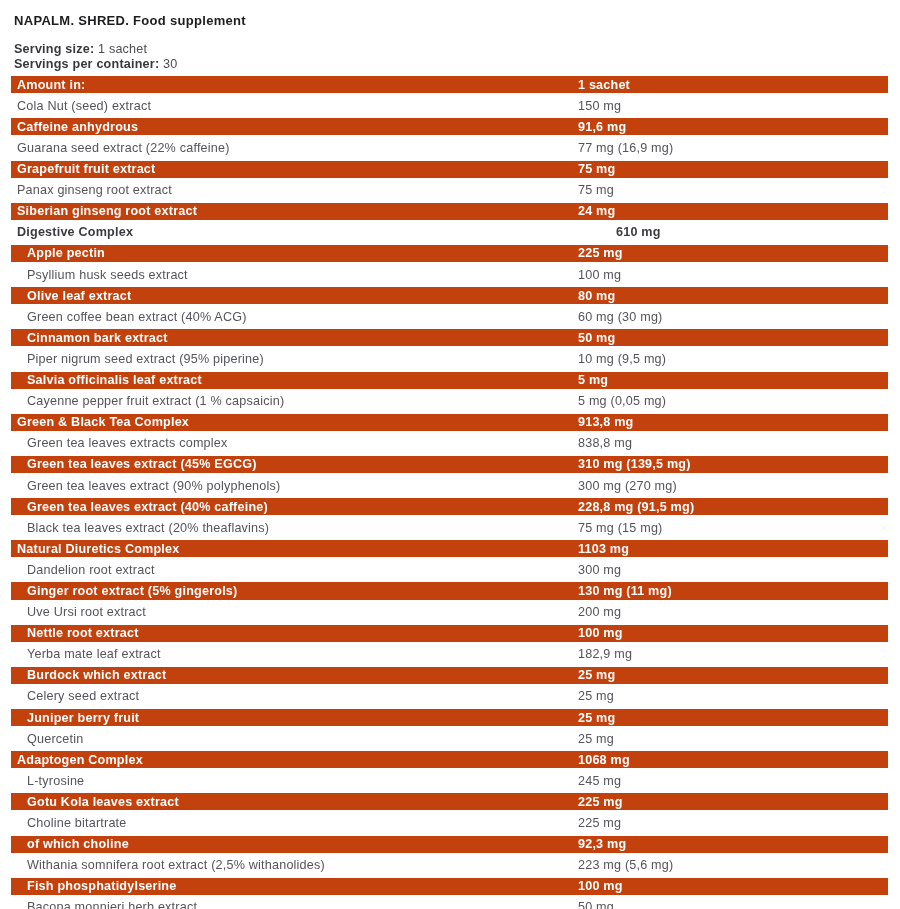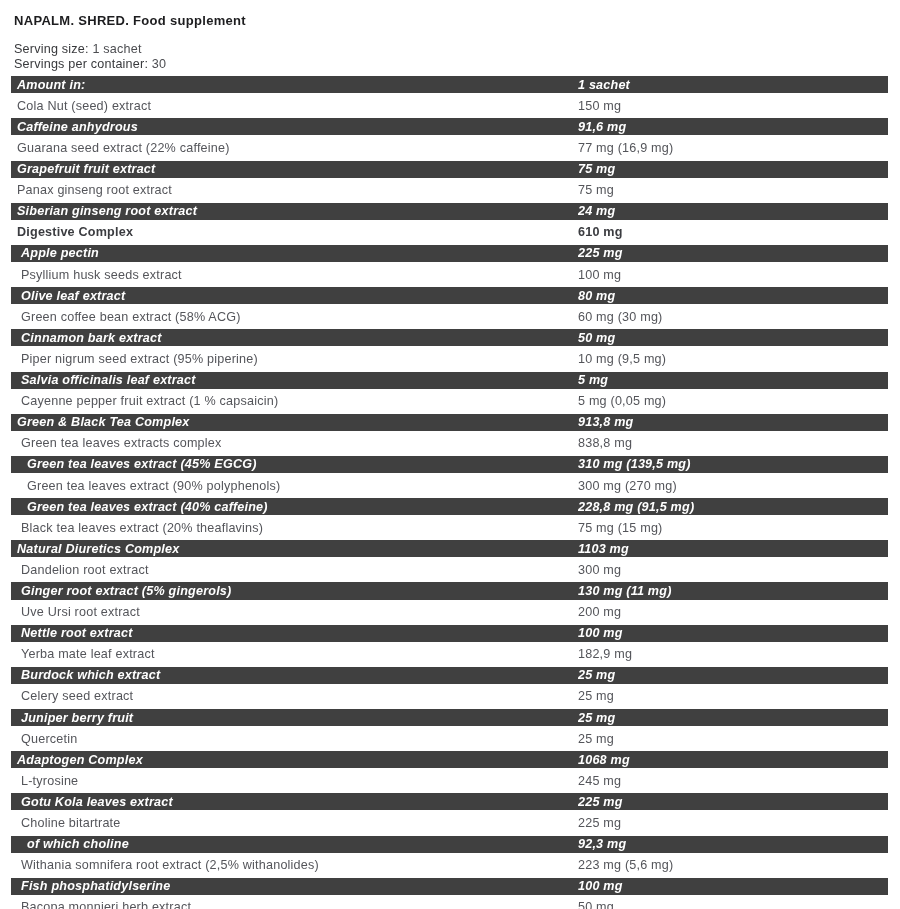--- a/index.html
+++ b/index.html
@@ -11,38 +11,38 @@
   .page-title {
     margin:13px 0 14px 14px;
     font-size:13px; font-weight:700; letter-spacing:.3px;
     color:#1d1d1f; line-height:15px;
   }
   .serving-info {
     margin:9px 0 0 14px;
     font-size:12.6px; line-height:14.6px; letter-spacing:.2px;
     color:#4c4d51;
   }
-  .serving-info .lbl { font-weight:400; color:#38393c; }
+  .serving-info .lbl { font-weight:700; color:#38393c; }
   .supplement-table { margin-top:3px; }
   .row {
     height:21.1px; margin:0 12px 0 11px;
     display:flex; align-items:center;
     font-size:12.6px; letter-spacing:.2px;
     box-sizing:border-box; white-space:nowrap;
   }
   .row.gray {
-    background:#404040;
+    background:#c2410c;
     border-top:2px solid #ffffff; border-bottom:2px solid #ffffff;
-    color:#ffffff; font-weight:700;font-style:italic;
+    color:#ffffff; font-weight:700;
   }
   .row.white { color:#54555a; font-weight:400; }
   .row.bold  { font-weight:700; }
-  .row.white.bold { color:#3b3c40; }
+  .row.white.bold { color:#3b3c40;gap:38px; }
   .c1 { flex:0 0 567px; box-sizing:border-box; padding-left:6px; overflow:hidden; }
-  .row.indent1 .c1 { padding-left:10px; }
+  .row.indent1 .c1 { padding-left:16px; }
   .row.indent2 .c1 { padding-left:16px; }
   .c2 { flex:1 1 auto; overflow:hidden; }
 </style>
 </head>
 <body>
 
 <div class="page-title">NAPALM. SHRED. Food supplement</div>
 
 <div class="serving-info">
   <div>
@@ -94,21 +94,21 @@
   </div>
     <div class="row white indent1">
     <span class="c1">Psyllium husk seeds extract</span>
     <span class="c2">100 mg</span>
   </div>
     <div class="row gray indent1">
     <span class="c1">Olive leaf extract</span>
     <span class="c2">80 mg</span>
   </div>
     <div class="row white indent1">
-    <span class="c1">Green coffee bean extract (58% ACG)</span>
+    <span class="c1">Green coffee bean extract (40% ACG)</span>
     <span class="c2">60 mg (30 mg)</span>
   </div>
     <div class="row gray indent1">
     <span class="c1">Cinnamon bark extract</span>
     <span class="c2">50 mg</span>
   </div>
     <div class="row white indent1">
     <span class="c1">Piper nigrum seed extract (95% piperine)</span>
     <span class="c2">10 mg (9,5 mg)</span>
   </div>

